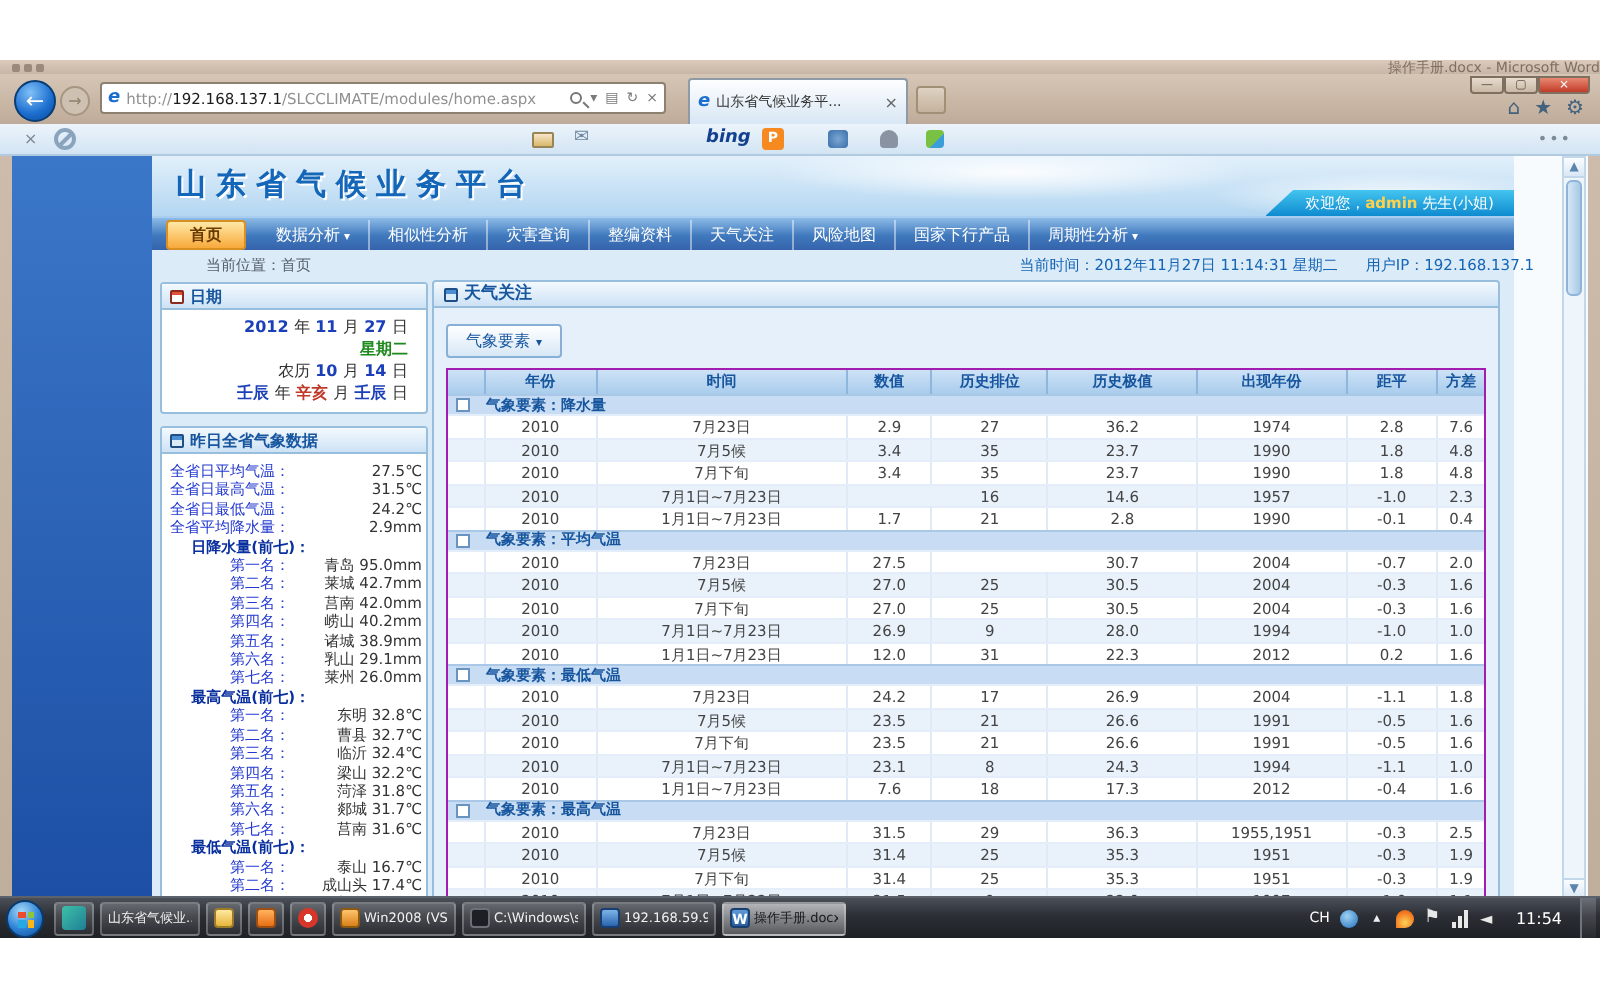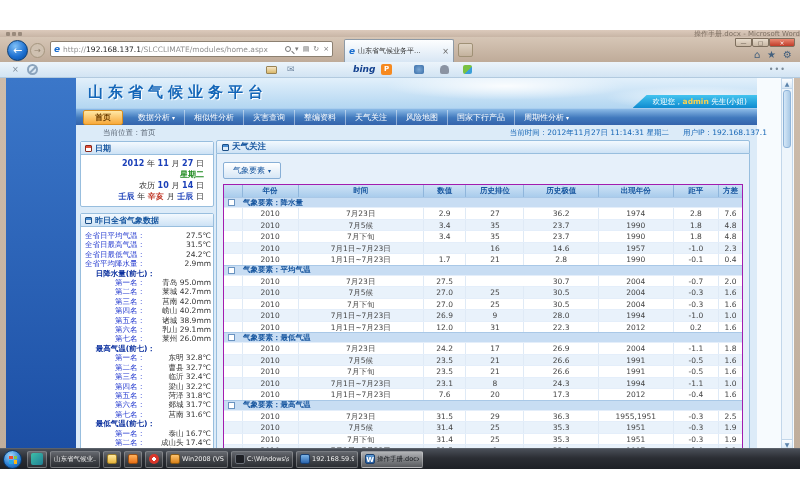--- a/index.html
+++ b/index.html
@@ -584,21 +584,21 @@
                   <div class="td" style="width: 14.4%;">24.3</div>
                   <div class="td" style="width: 14.4%;">1994</div>
                   <div class="td" style="width: 8.8%;">-1.1</div>
                   <div class="td" style="width: 4.4%;">1.0</div>
                 </div>
                 <div class="trd">
                   <div class="td" style="width: 3.6%;"></div>
                   <div class="td" style="width: 10.8%;">2010</div>
                   <div class="td" style="width: 24.2%;">1月1日~7月23日</div>
                   <div class="td" style="width: 8.2%;">7.6</div>
-                  <div class="td" style="width: 11.2%;">20</div>
+                  <div class="td" style="width: 11.2%;">18</div>
                   <div class="td" style="width: 14.4%;">17.3</div>
                   <div class="td" style="width: 14.4%;">2012</div>
                   <div class="td" style="width: 8.8%;">-0.4</div>
                   <div class="td" style="width: 4.4%;">1.6</div>
                 </div>
                 <div class="trg">
                   <span class="cb"></span>
                   <span class="glabel">气象要素：最高气温</span>
                 </div>
                 <div class="trd">
@@ -705,16 +705,27 @@
         </div>
         <div class="tb-btn">
           <span class="ti rdp"></span>
           <span class="tb-label">192.168.59.99...</span>
         </div>
         <div class="tb-btn active">
           <span class="ti word">W</span>
           <span class="tb-label">操作手册.docx -...</span>
         </div>
       </div>
+    <div class="tray">
+      <span class="tray-txt">CH</span>
+      <span class="tr-ic globe"></span>
+      <span class="tr-ic arrow">▴</span>
+      <span class="tr-ic flame"></span>
+      <span class="tr-ic flag">⚑</span>
+      <span class="tr-ic network"></span>
+      <span class="tr-ic volume">◄</span>
+      <span class="clock">11:54</span>
+      <span class="showdesk"></span>
+    </div>
   </div>
 
   <div class="bottom-white"></div>
 </div>
 
 </body></html>

